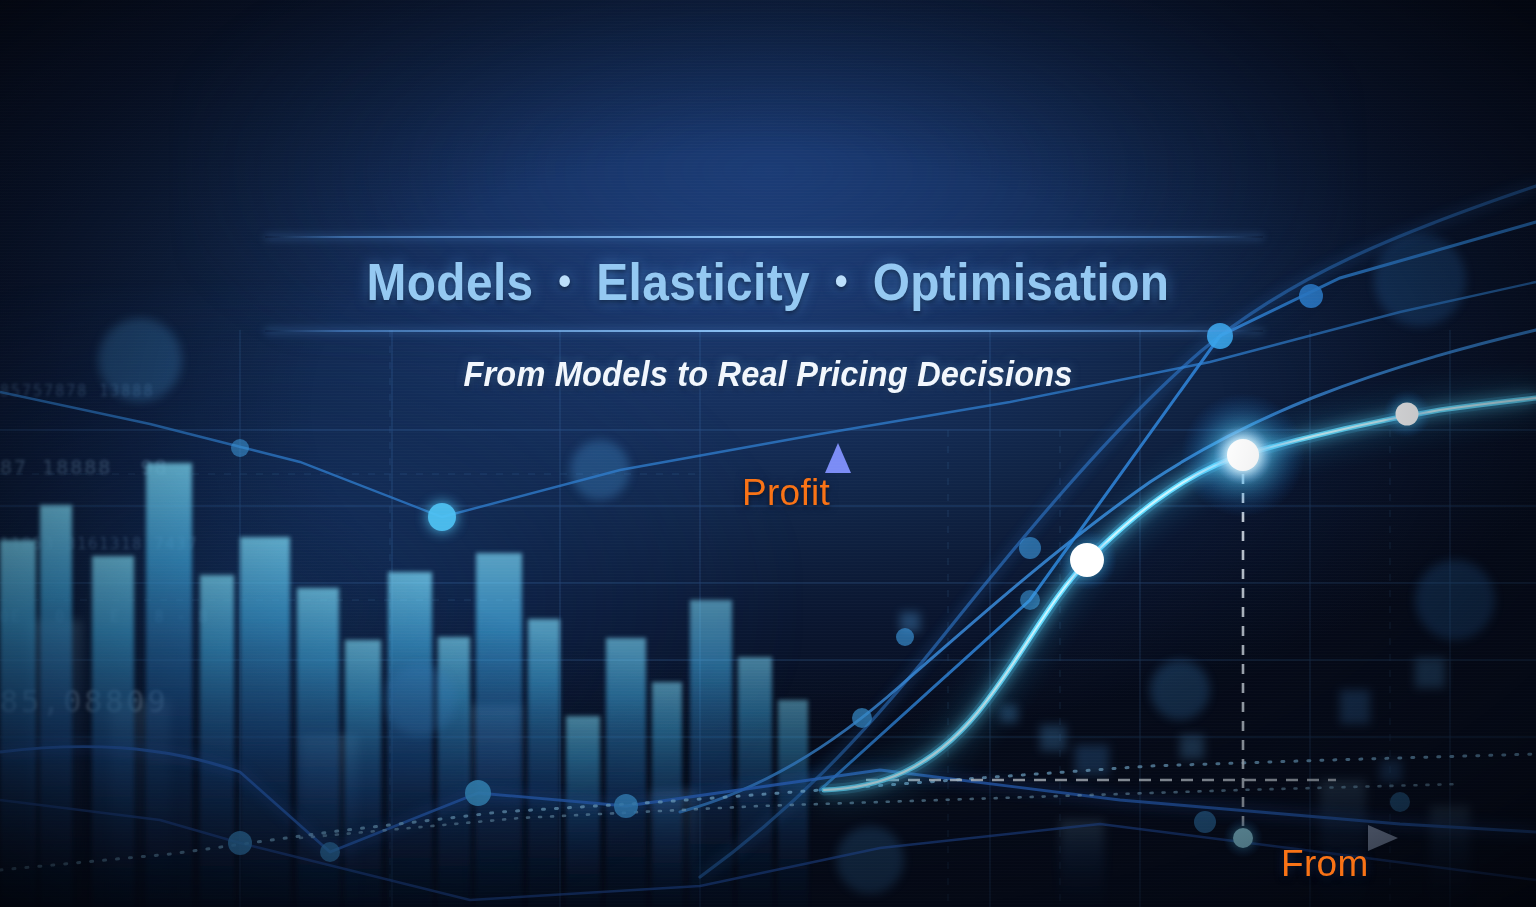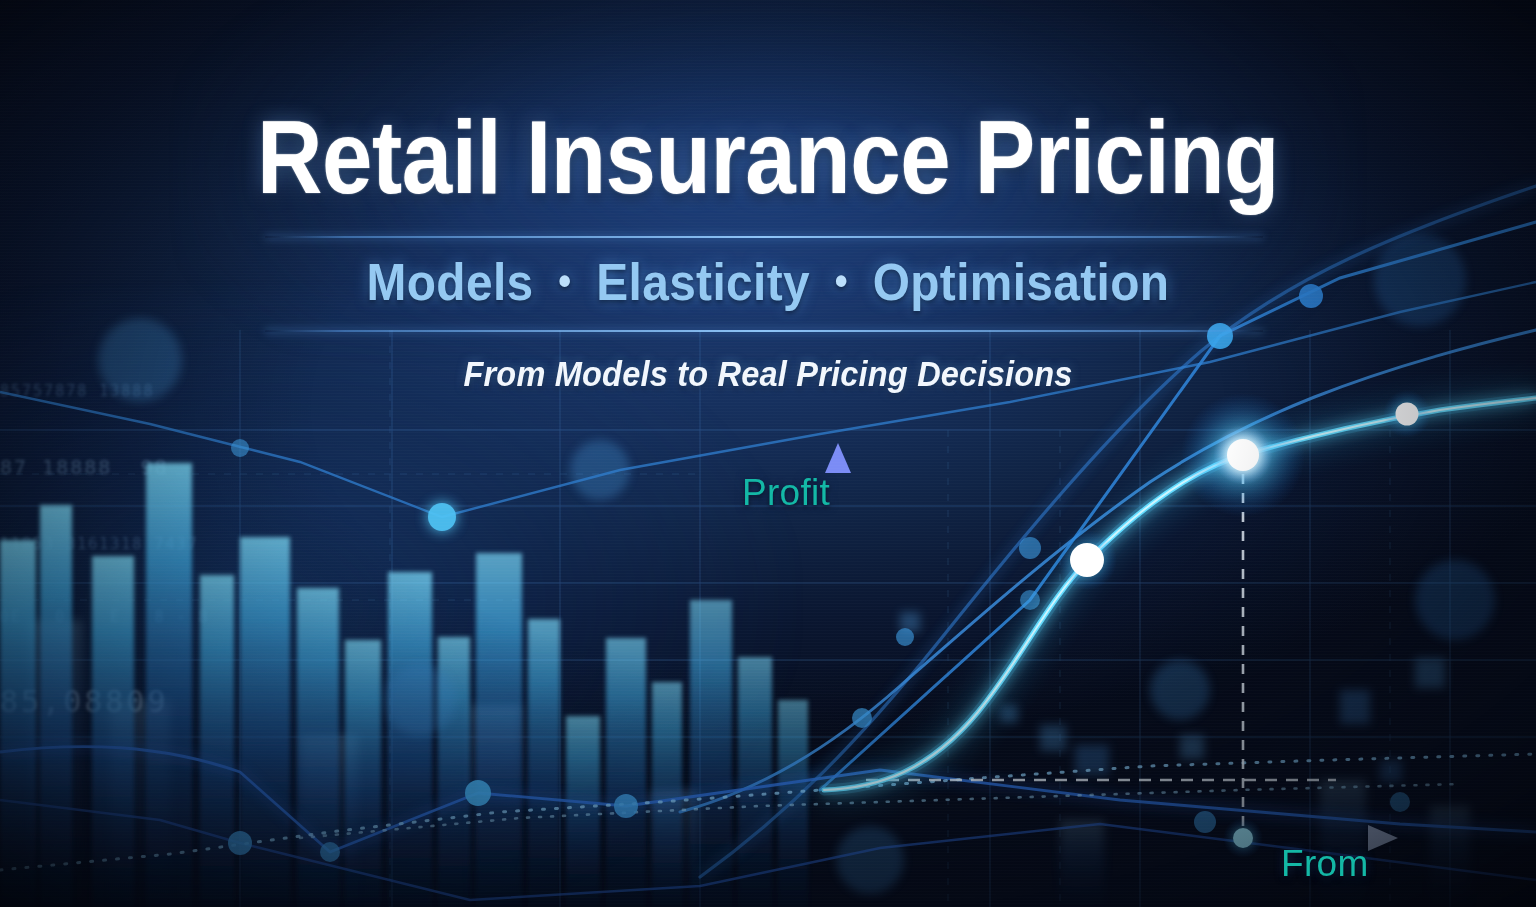--- a/index.html
+++ b/index.html
@@ -145,21 +145,21 @@
     text-shadow: 0 0 10px rgba(100,165,235,0.5), 0 2px 7px rgba(4,12,30,0.9);
     z-index: 40;
   }
 
   
   .axis-label {
     position: absolute;
     font-family: "Liberation Sans", sans-serif;
     font-weight: 400;
     font-size: 37px;
-    color: #14b8a6;
+    color: #f97316;
     text-shadow: 0 0 10px rgba(20,40,80,0.95), 0 2px 5px rgba(0,0,0,0.7);
     z-index: 35;
     letter-spacing: 0.3px;
   }
   #label-profit { left: 742px; top: 472px; }
   #label-price  { left: 1281px; top: 843px; }
 </style>
 </head>
 <body>
 
@@ -398,23 +398,20 @@
       <circle cx="1407" cy="414" r="11.5" fill="#ffffff"></circle>
 
       <circle cx="1243" cy="838" r="20" fill="url(#starGlow)" opacity="0.8"></circle>
       <circle cx="1243" cy="838" r="10" fill="#9fecff"></circle>
     </g>
   </svg>
 
   <div class="scanlines"></div>
   <div class="bg-vignette"></div>
 
-  <div class="headline">
-    <h1 class="title">Retail Insurance Pricing</h1>
-  </div>
 
   <div class="rule" id="rule-top"></div>
 
   <div class="subtitle">
     <span>Models</span>
     <span class="dot">•</span>
     <span>Elasticity</span>
     <span class="dot">•</span>
     <span>Optimisation</span>
   </div>

